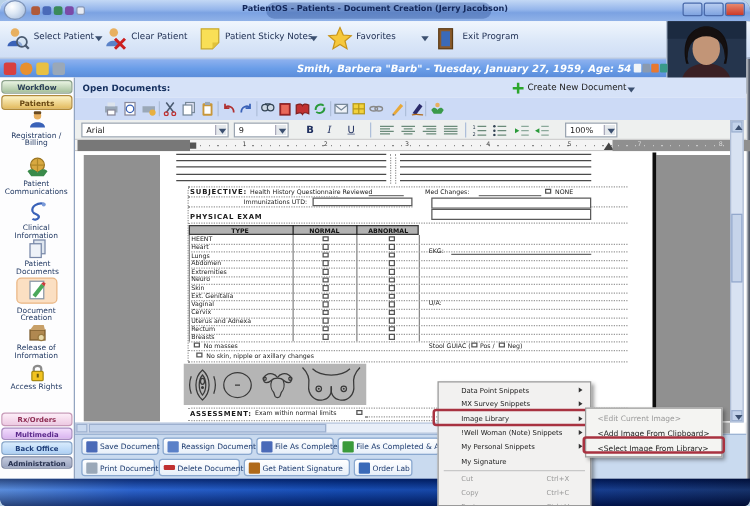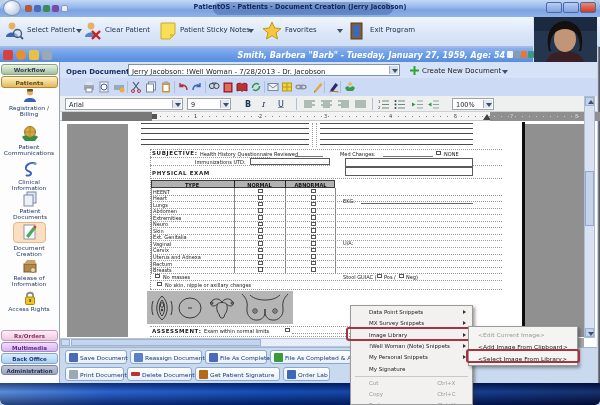--- a/index.html
+++ b/index.html
@@ -264,26 +264,20 @@
     <div class="sbtab" style="top:291px;height:10.5px;background:linear-gradient(180deg,#d8ebfd,#aed0f4);border-color:#84a4c8">
       <div class="ctr z11" style="top:2px;color:#1c3c78;font-weight:bold">Back Office</div>
     </div>
     <div class="sbtab" style="top:302.5px;height:10.5px;background:linear-gradient(180deg,#c2c9dc,#9aa4c0);border-color:#7a84a0">
       <div class="ctr z11" style="top:2px;color:#26304e;font-weight:bold">Administration</div>
     </div>
   </div>
 
   <div id="opendocs">
     <span class="t h z14" style="left:6px;top:4.5px;font-weight:bold;color:#15305f">Open Documents:</span>
-    <div id="combo">
-      <span class="t h z14" style="left:3px;top:2px;color:#222">Jerry Jacobson: !Well Woman - 7/28/2013 - Dr. Jacobson</span>
-      <div id="combo-arrow">
-          <span class="dd" style="left:2px;top:3px"></span>
-        </div>
-    </div>
     <svg class="abs" style="left:350px;top:4px" width="9" height="9" viewBox="0 0 9 9">
       <path d="M3.5 0 H5.5 V3.5 H9 V5.5 H5.5 V9 H3.5 V5.5 H0 V3.5 H3.5 Z" fill="#2ca62c"></path>
     </svg>
     <span class="t h z14" style="left:362px;top:4px;color:#222">Create New Document</span>
     <span class="dd" style="left:442px;top:8px"></span>
   </div>
 
   <div id="iconsrow">
     <svg class="ticon" style="left:23px" viewBox="0 0 12 12">
         <rect x="1" y="4" width="10" height="5" fill="#9aa8b8"></rect>

